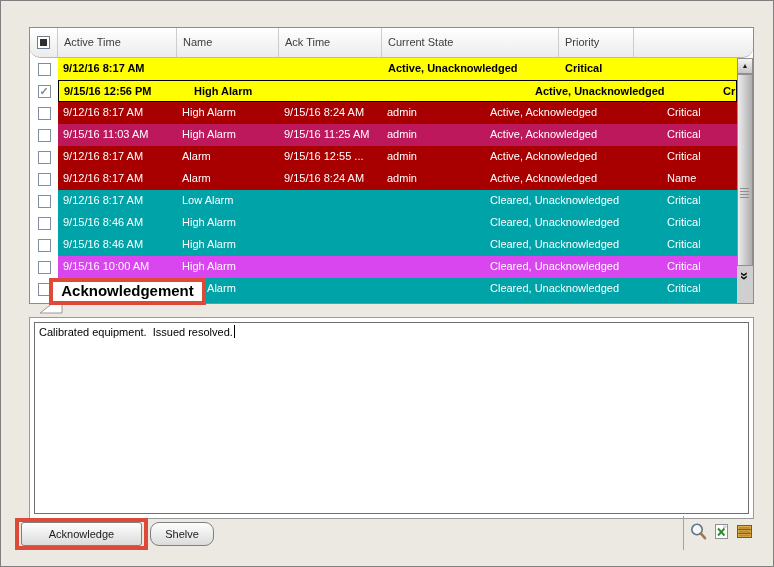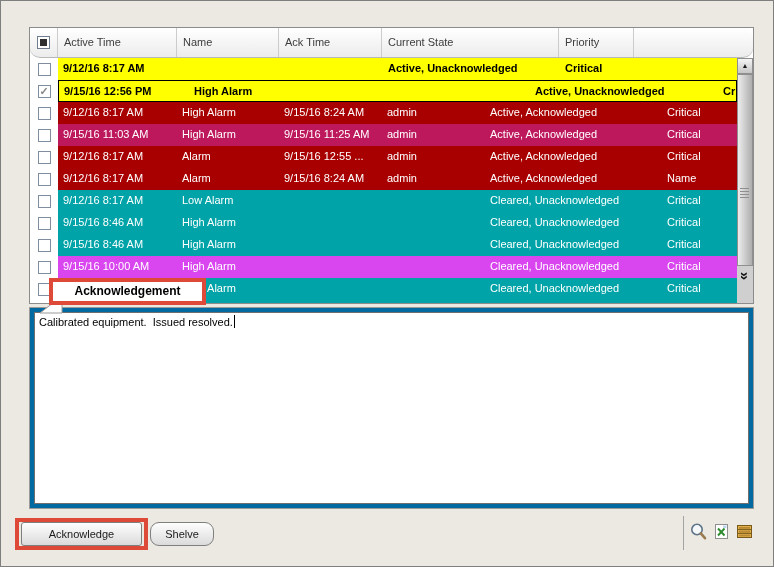--- a/index.html
+++ b/index.html
@@ -48,24 +48,24 @@
   .sb-grip{position:absolute;left:3px;top:130px;width:9px;}
   .sb-grip div{height:1px;background:#8F8F8F;margin-bottom:2px;}
   .sb-more{position:absolute;left:0;top:206px;width:16px;height:24px;
     display:flex;align-items:center;justify-content:center;}
   .sb-more span{display:inline-block;transform:rotate(90deg);
     font-weight:bold;font-size:15px;color:#111;line-height:14px;}
   
   .tip-tail{position:absolute;left:37px;top:295px;z-index:5;}
   .tooltip{position:absolute;left:48px;top:277px;width:157px;height:27px;z-index:6;
     background:#fff;border:4px solid #DD4B38;text-align:center;
-    font-size:12px;font-weight:bold;color:#000;line-height:18px;}
-  
-  .notes-outer{position:absolute;left:28px;top:306px;width:725px;height:202px;
-    border:1px solid #9A9A9A;background:#0369a1;}
+    font-size:15px;font-weight:bold;color:#000;line-height:18px;}
+  
+  .notes-outer{position:absolute;left:28px;top:316px;width:725px;height:202px;
+    border:1px solid #9A9A9A;background:#ffffff;}
   .notes-area{position:absolute;left:4px;top:4px;right:4px;bottom:4px;
     background:#fff;border:1px solid #6F6F6F;padding:2px 4px;
     font-size:11px;color:#000;cursor:text;}
   .notes-text{white-space:pre-wrap;}
   .caret{display:inline-block;width:1px;height:13px;background:#000;
     vertical-align:-2px;margin-left:1px;}
   
   .anno-box{position:absolute;border:4px solid #DD4B38;background:transparent;}
   .ack-anno{left:14px;top:517px;width:133px;height:32px;}
   .btn{position:absolute;height:24px;border:1px solid #7F7F7F;border-radius:3px;

